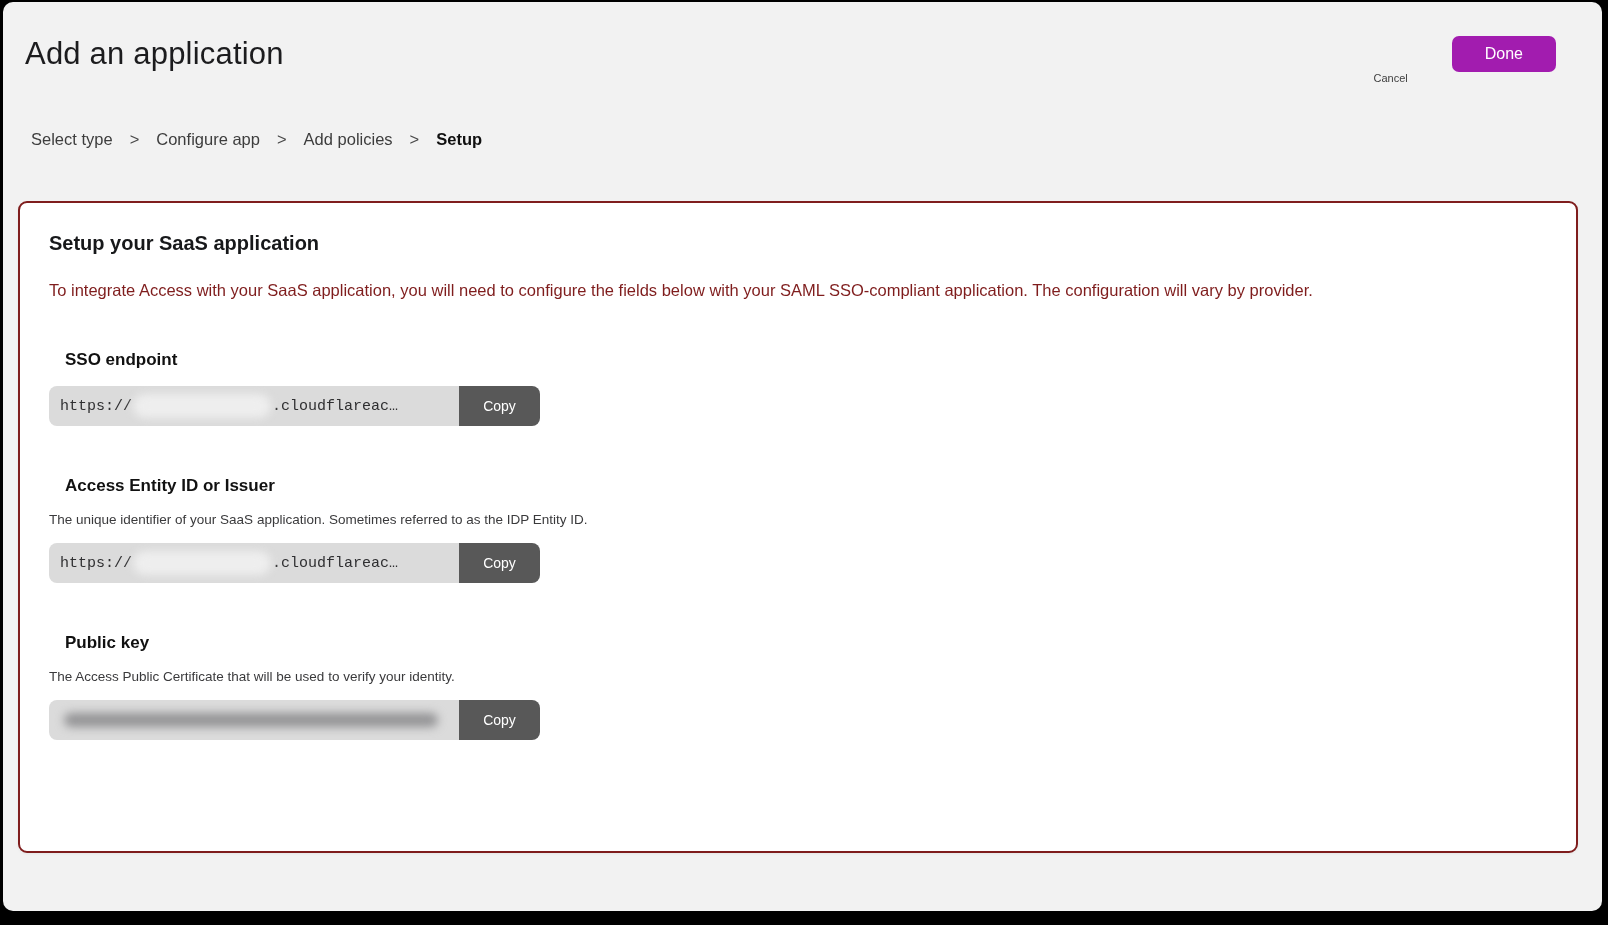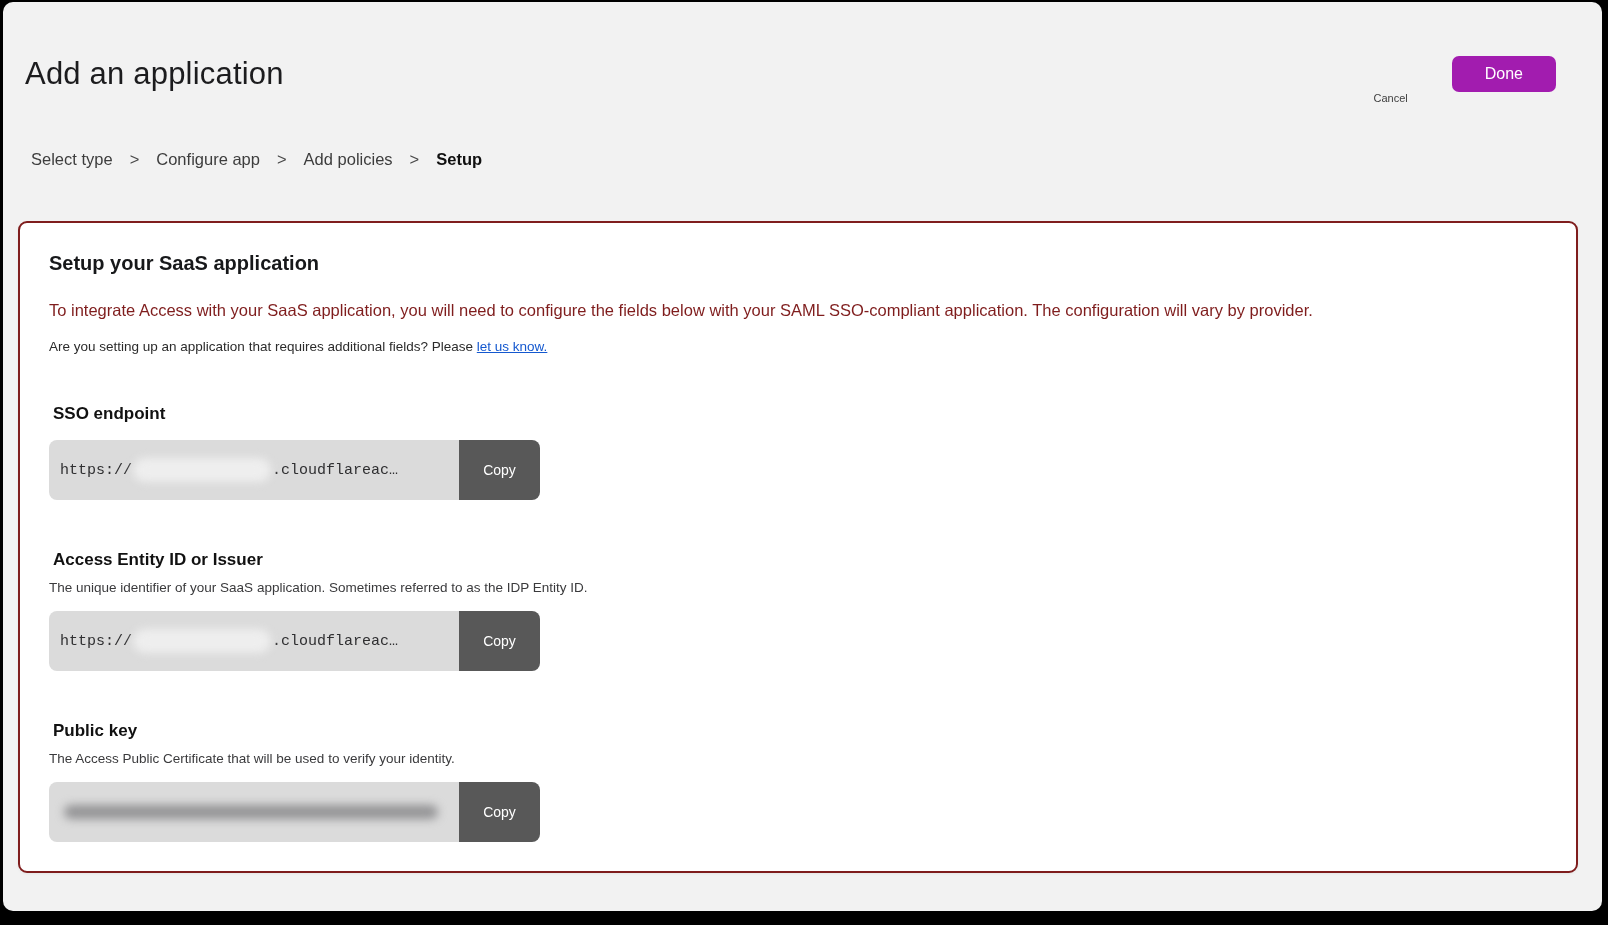--- a/index.html
+++ b/index.html
@@ -3,21 +3,21 @@
 <meta charset="utf-8">
 <style>
   html,body { margin:0; padding:0; background:#000; width:1608px; height:925px; overflow:hidden; }
   * { box-sizing:border-box; }
   .frame {
     position:absolute; top:2px; left:3px; right:6px; bottom:14px;
     background:#f2f2f2; border-radius:10px; overflow:hidden;
     font-family:"Liberation Sans", sans-serif; color:#1c1c1e;
   }
   
-  .header { display:flex; justify-content:space-between; align-items:center; padding:42px 46px 0 22px; }
+  .header { display:flex; justify-content:space-between; align-items:center; padding:22px 46px 0 22px; }
   .page-title { font-size:31px; font-weight:400; margin:0; color:#1c1c1e; letter-spacing:0.2px; }
   .actions { display:flex; align-items:center; gap:44px; }
   .cancel-link { color:#404040; font-size:11px; text-decoration:none; cursor:pointer;margin-top:48px; }
   .done-btn {
     background:#a21caf; color:#fff; font-size:16px; font-family:"Liberation Sans",sans-serif;
     padding:9px 33px; border:none; border-radius:7px; cursor:pointer;
   }
   
   .breadcrumb { margin:46px 12px 0 28px; display:flex; align-items:center; gap:17px; font-size:16.5px; color:#3d3d3d; }
   .crumb { cursor:pointer; }
@@ -29,23 +29,23 @@
     background:#fff; border:2px solid #7f1d1d; border-radius:9px;
     box-shadow:0 1px 3px rgba(0,0,0,0.05);
     padding:29px 40px 0 29px;
   }
   .card-heading { font-size:20px; font-weight:700; margin:0; color:#17181a; }
   .intro { margin:25px 0 0; font-size:16.5px; line-height:20px; color:#7f1d1d; }
   .note { margin:19px 0 0; font-size:13.5px; color:#2b2b2b; }
   .note a { color:#1458cf; text-decoration:underline; cursor:pointer; }
   
   .field { margin-top:50px; }
-  .field-label { font-size:17px; font-weight:700; margin:4px; color:#111; }
+  .field-label { font-size:17px; font-weight:700; margin:16px; color:#111; }
   .field-desc { margin:10px 0 0; font-size:13.5px; color:#3a3a3c; }
-  .copybox { margin-top:16px; display:flex; width:491px; height:60px; }
+  .copybox { margin-top:16px; display:flex; width:491px; height:40px; }
   .code {
     flex:1; min-width:0; background:#dbdbdb; border-radius:8px 0 0 8px;
     display:flex; align-items:center; padding:0 11px;
     font-family:"Liberation Mono","DejaVu Sans Mono",monospace;
     font-size:15px; color:#2f2f31; white-space:nowrap; overflow:hidden;
   }
   .copy-btn {
     width:81px; flex:none; background:#585858; color:#fff; border:none;
     border-radius:0 8px 8px 0; font-size:14px; font-family:"Liberation Sans",sans-serif; cursor:pointer;text-align:center;
   }
@@ -72,24 +72,20 @@
     <span class="crumb">Configure app</span>
     <span class="sep">&gt;</span>
     <span class="crumb">Add policies</span>
     <span class="sep">&gt;</span>
     <span class="crumb active">Setup</span>
   </nav>
 
   <main class="card">
     <h2 class="card-heading">Setup your SaaS application</h2>
     <p class="intro">To integrate Access with your SaaS application, you will need to configure the fields below with your SAML SSO-compliant application. The configuration will vary by provider.</p>
-    <p class="note">
-      <span>Are you setting up an application that requires additional fields? Please</span>
-      <a>let us know.</a>
-    </p>
 
     <section class="field">
       <h3 class="field-label">SSO endpoint</h3>
       <div class="copybox">
         <div class="code">
           <span>https://</span>
           <span class="redact redact-light"></span>
           <span>.cloudflareac…</span>
         </div>
         <button class="copy-btn">Copy</button>

